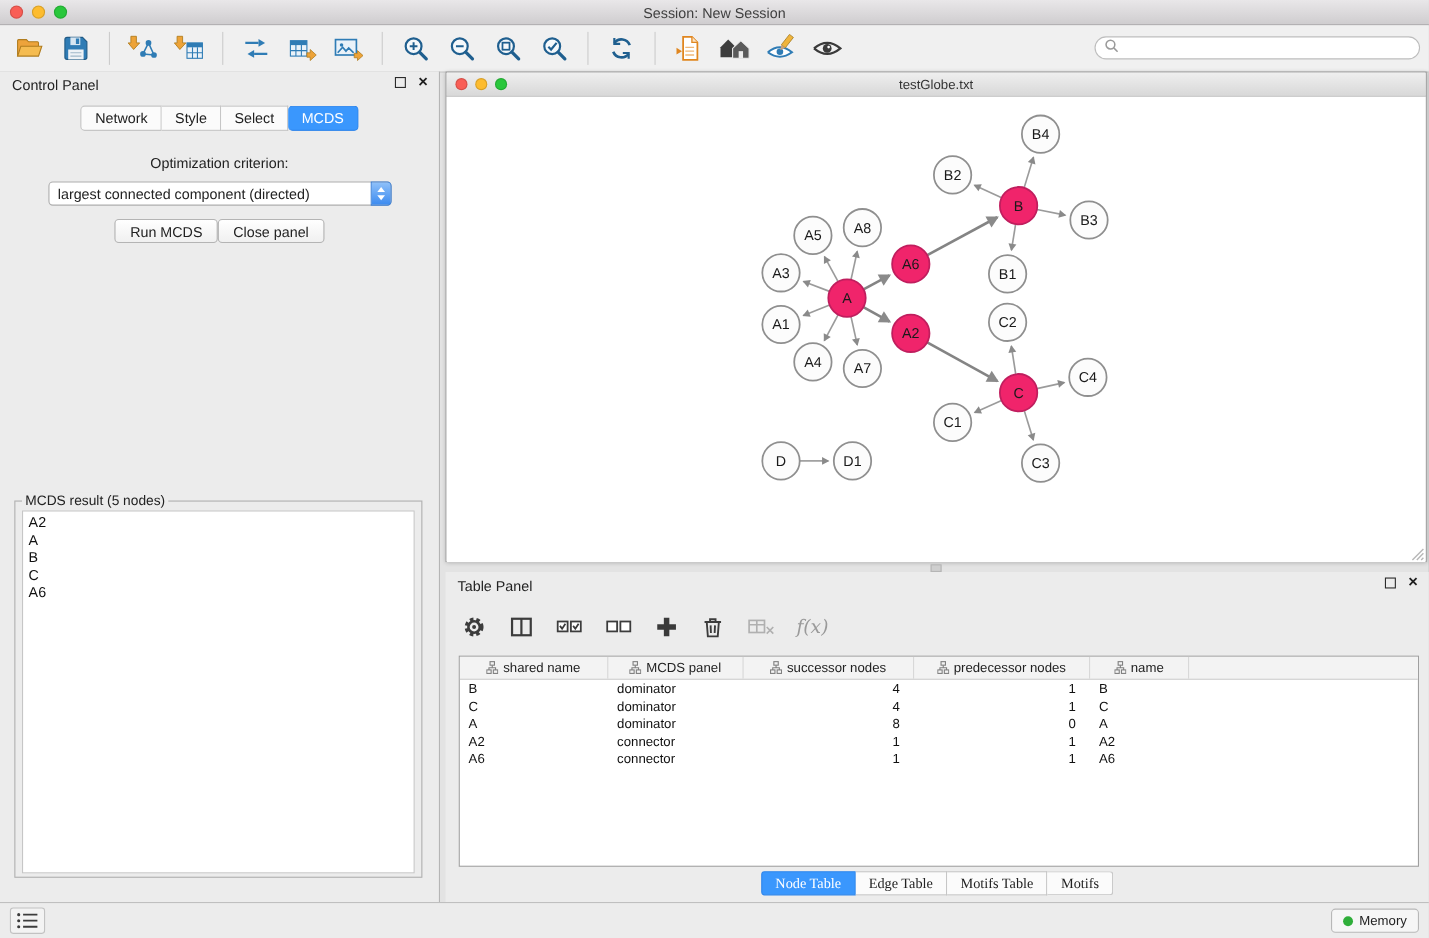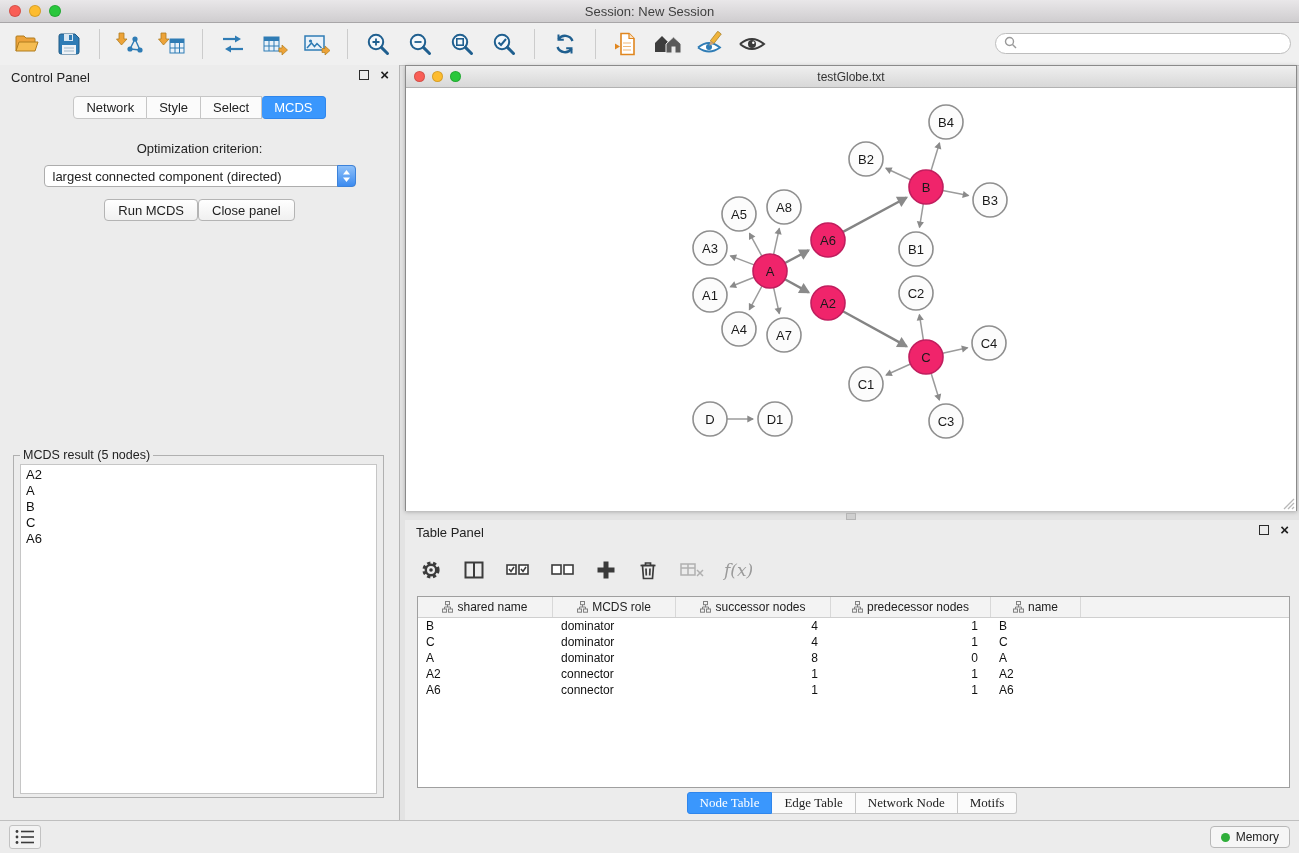--- a/index.html
+++ b/index.html
@@ -459,21 +459,21 @@
             </svg>
             <span>shared name</span>
           </div>
           <div class="th col1">
             <svg width="11" height="12" viewBox="0 0 11 12">
               <rect x="3.5" y="0.5" width="4" height="3.2" fill="none" stroke="#808080"></rect>
               <rect x="0.5" y="8" width="4" height="3.2" fill="none" stroke="#808080"></rect>
               <rect x="6.5" y="8" width="4" height="3.2" fill="none" stroke="#808080"></rect>
               <path d="M5.5 3.7 v2.3 M2.5 8 v-2 h6 v2" fill="none" stroke="#808080"></path>
             </svg>
-            <span>MCDS role</span>
+            <span>MCDS panel</span>
           </div>
           <div class="th col2">
             <svg width="11" height="12" viewBox="0 0 11 12">
               <rect x="3.5" y="0.5" width="4" height="3.2" fill="none" stroke="#808080"></rect>
               <rect x="0.5" y="8" width="4" height="3.2" fill="none" stroke="#808080"></rect>
               <rect x="6.5" y="8" width="4" height="3.2" fill="none" stroke="#808080"></rect>
               <path d="M5.5 3.7 v2.3 M2.5 8 v-2 h6 v2" fill="none" stroke="#808080"></path>
             </svg>
             <span>successor nodes</span>
           </div>
@@ -536,21 +536,21 @@
             <div class="td col2 num">1</div>
             <div class="td col3 num">1</div>
             <div class="td col4">A6</div>
             <div class="td colF"></div>
           </div>
         </div>
     </div>
     <div class="bt-tabs">
         <div class="bt-tab active">Node Table</div>
         <div class="bt-tab">Edge Table</div>
-        <div class="bt-tab">Network Node</div>
+        <div class="bt-tab">Motifs Table</div>
         <div class="bt-tab">Motifs</div>
       </div>
   </div>
 
   <div class="statusbar">
     <span class="sb-btn">
       <svg width="22" height="18" viewBox="0 0 22 18" stroke="#3c3c3c" stroke-width="1.6">
           <circle cx="3" cy="3.5" r="1.4" fill="#3c3c3c" stroke="none"></circle>
           <line x1="7" y1="3.5" x2="20" y2="3.5"></line>
           <circle cx="3" cy="9" r="1.4" fill="#3c3c3c" stroke="none"></circle>

